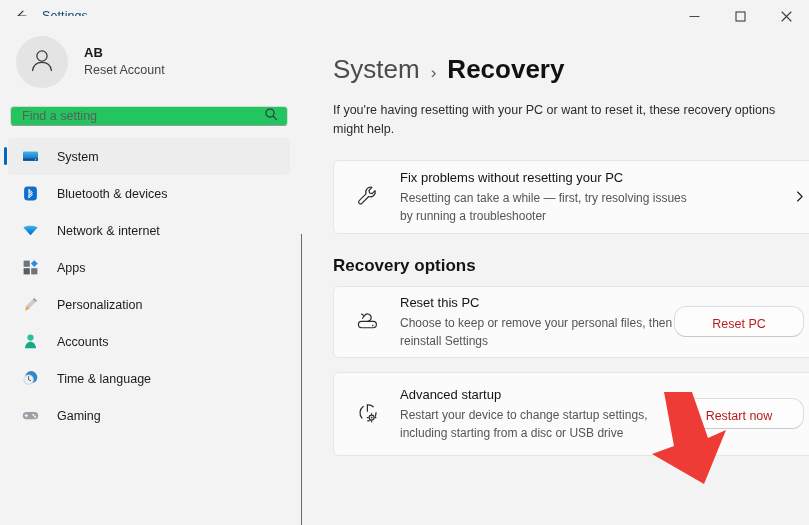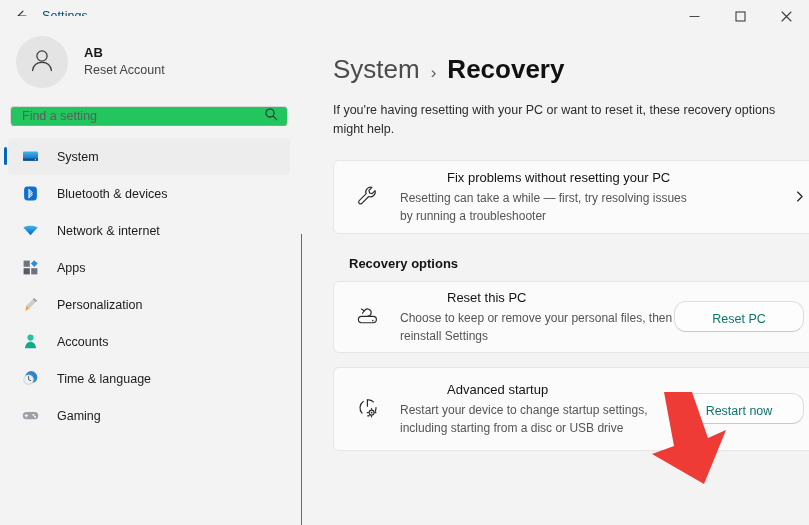--- a/index.html
+++ b/index.html
@@ -111,37 +111,37 @@
   .card {
     position: relative; margin: 0 0 0 31px; width: 490px;
     background: #fbfbfb; border: 1px solid #e6e6e6; border-radius: 6px;
     display: flex; align-items: center; padding: 12px 0 12px 16px;
   }
   .card-icon {
     width: 34px; flex: 0 0 34px; display: flex; align-items: center;
     justify-content: center; color: #1b1b1b;
   }
   .card-text { flex: 1; margin-left: 16px; }
-  .card-title { font-size: 13px; color: #141414; line-height: 1.35; margin-left: 47px; }
+  .card-title { font-size: 13px; color: #141414; line-height: 1.35; }
   .card-sub {
     font-size: 12px; color: #555; line-height: 1.5; margin-top: 2px;
     max-width: 290px;
   }
   .chev { width: 46px; flex: 0 0 46px; display: flex; align-items: center; justify-content: center; }
 
   .action-btn {
     background: #fdfdfd; border: 1px solid #dcdcdc; border-bottom-color: #c9c9c9;
     border-radius: 12px; height: 31px; min-width: 130px; padding: 10px 14px;
-    font-family: "Liberation Sans", sans-serif; font-size: 12.5px; color: #0f766e;
+    font-family: "Liberation Sans", sans-serif; font-size: 12.5px; color: #b91c1c;
     cursor: pointer; margin-right: 18px;
   }
 
   .section-title {
-    font-size: 13px; font-weight: 700; color: #141414;
-    margin: 22px 0 10px 47px;
+    font-size: 17px; font-weight: 700; color: #141414;
+    margin: 22px 0 10px 31px;
   }
 
   
   .annot-arrow {
     position: absolute; pointer-events: none; z-index: 50;
   }
 </style>
 </head>
 <body>
 

